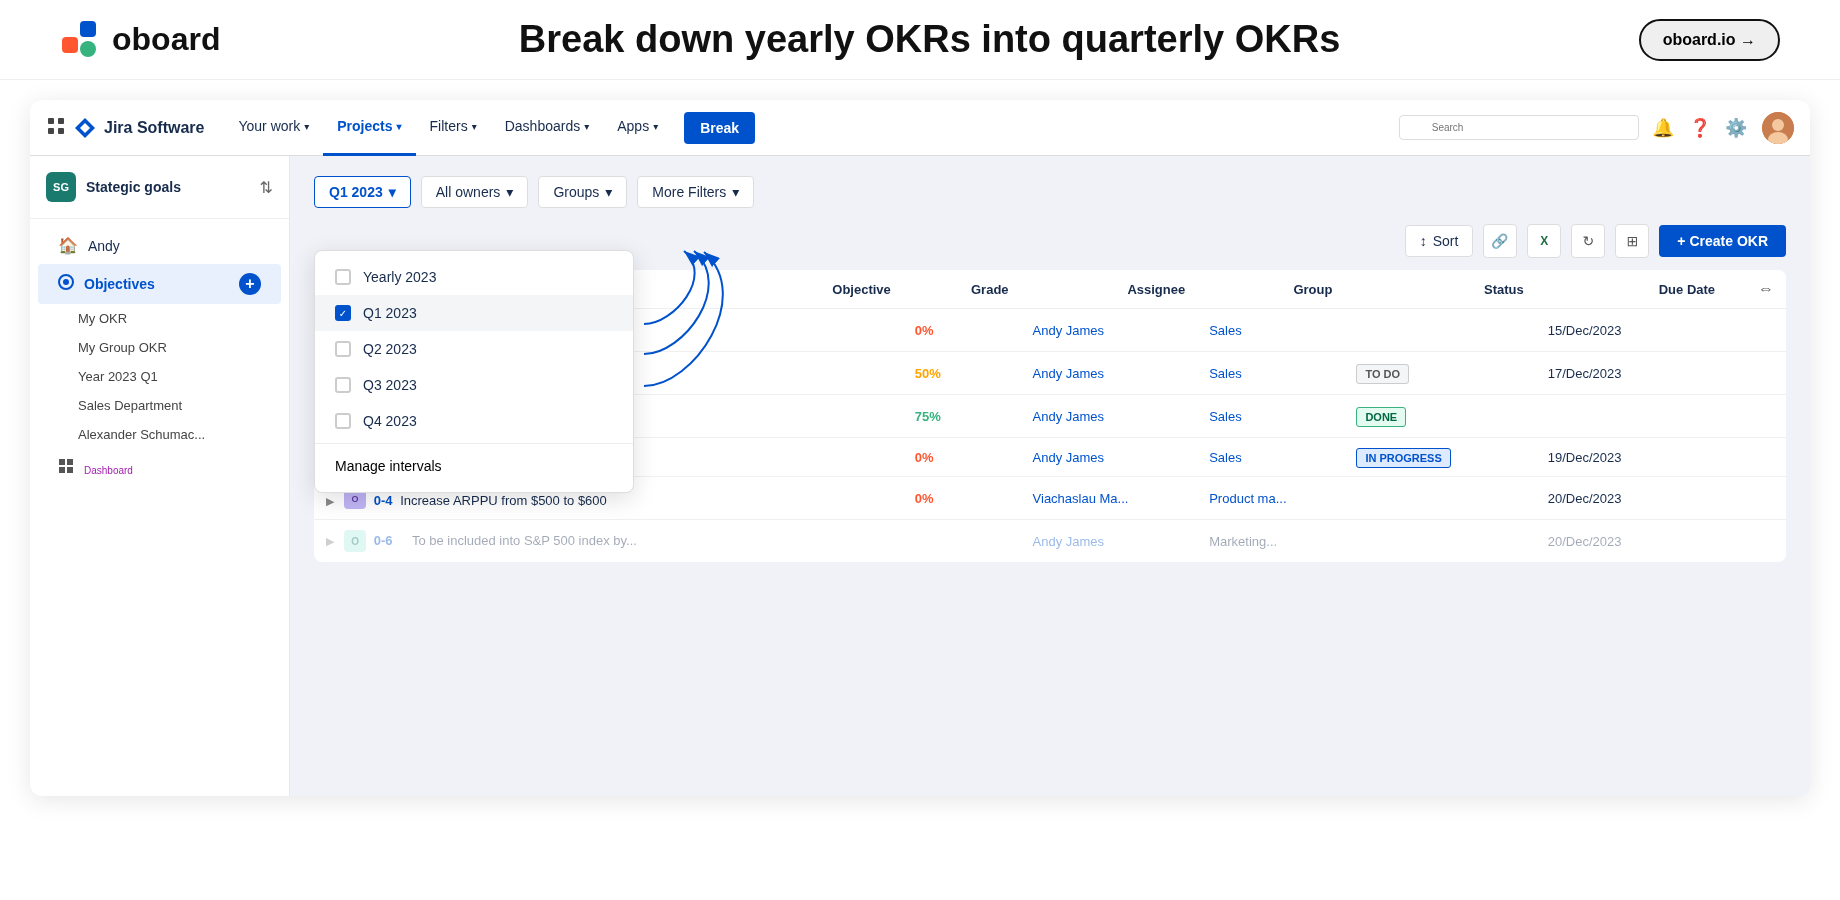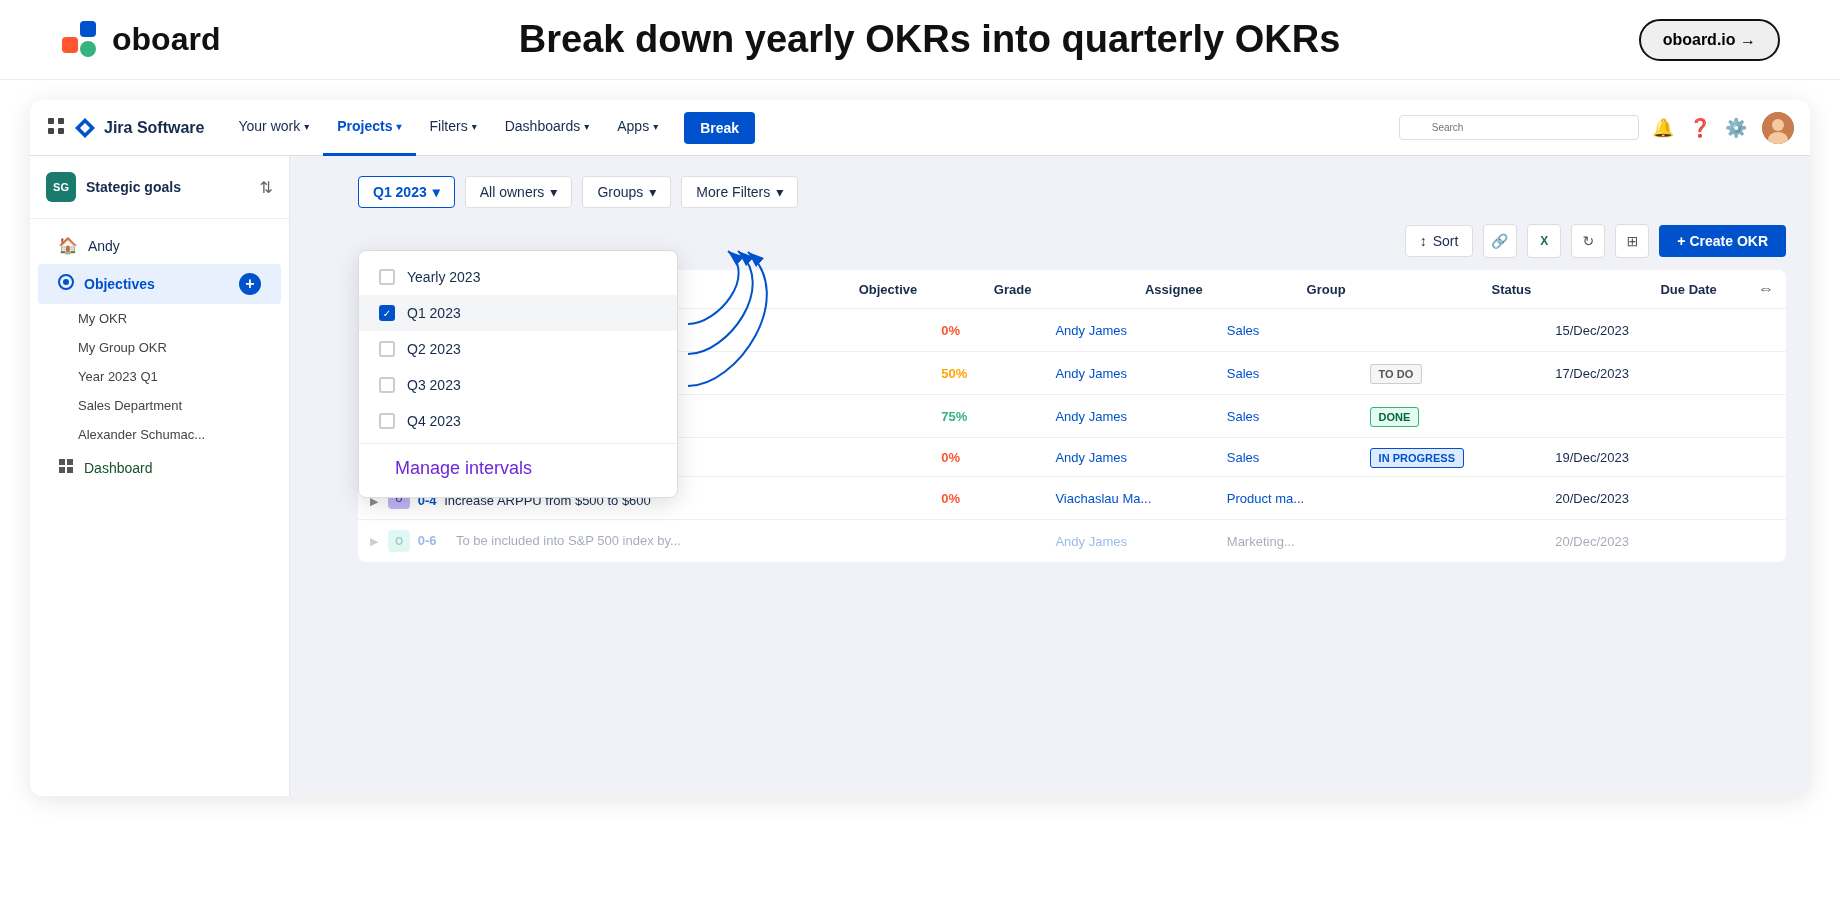--- a/index.html
+++ b/index.html
@@ -83,21 +83,21 @@
       width: 240px;
       position: relative;
     }
     .search-wrapper { position: relative; margin-left: auto; }
     .search-icon-pos { position: absolute; left: 10px; top: 50%; transform: translateY(-50%); color: #aaa; font-size: 13px; }
     .nav-right-icons { display: flex; align-items: center; gap: 14px; margin-left: 14px; }
     .nav-icon { font-size: 18px; color: #444; cursor: pointer; }
     .avatar-img { width: 32px; height: 32px; border-radius: 50%; background: #c97d4e; overflow: hidden; display: flex; align-items: center; justify-content: center; }
 
     
-    .app-body { display: flex; min-height: 640px; background: #f0f2f7; gap: 44px; }
+    .app-body { display: flex; min-height: 640px; background: #f0f2f7; }
 
     
     .sidebar {
       width: 260px;
       background: #fff;
       border-right: 1px solid #e8e8e8;
       padding: 0;
       flex-shrink: 0;
     }
     .sidebar-project-header {
@@ -133,23 +133,23 @@
       background: #0052CC; color: #fff;
       font-size: 16px; display: flex; align-items: center; justify-content: center;
       margin-left: auto; cursor: pointer;
     }
     .view-all-filters {
       padding: 9px 20px;
       font-size: 13px; color: #555; cursor: pointer;
       display: flex; align-items: center; gap: 4px;
     }
     .sidebar-dashboard {
-      display: flex; align-items: center; gap: 10px;
+      display: flex; align-items: flex-end; gap: 10px;
       padding: 9px 20px;
-      font-size: 14px; color: #14532d; cursor: pointer;
+      font-size: 10px; color: #a21caf; cursor: pointer;
       margin: 0 8px;
       border-radius: 4px;
     }
 
     
     .main-content { flex: 1; padding: 20px 24px; overflow: hidden; }
 
     
     .filter-bar {
       display: flex; align-items: center; gap: 10px;
@@ -278,21 +278,21 @@
     .dropdown-item.selected { background: #f4f5f7; }
     .checkbox-box {
       width: 16px; height: 16px; border-radius: 3px;
       border: 2px solid #ccc; display: flex; align-items: center; justify-content: center;
       flex-shrink: 0;
     }
     .checkbox-box.checked { background: #0052CC; border-color: #0052CC; color: #fff; font-size: 10px; }
     .dropdown-divider { height: 1px; background: #eee; margin: 4px 0; }
     .dropdown-manage {
       padding: 10px 20px;
-      font-size: 18px; color: #6d28d9; cursor: pointer; margin-left: 16px;
+      font-size: 14px; color: #000000; cursor: pointer;
     }
 
     
     .arrow-svg { position: absolute; top: 0; left: 0; pointer-events: none; }
     .filter-period-wrapper { position: relative; }
 
     
     .table-area { position: relative; }
 
     .adjust-icon { font-size: 16px; color: #555; cursor: pointer; }

